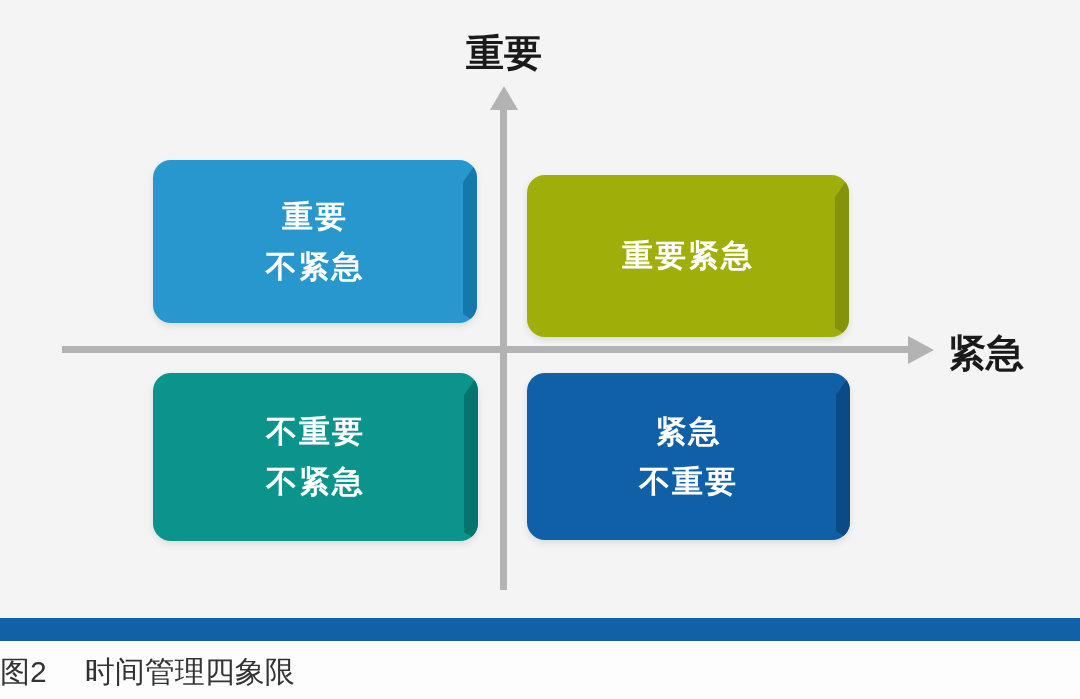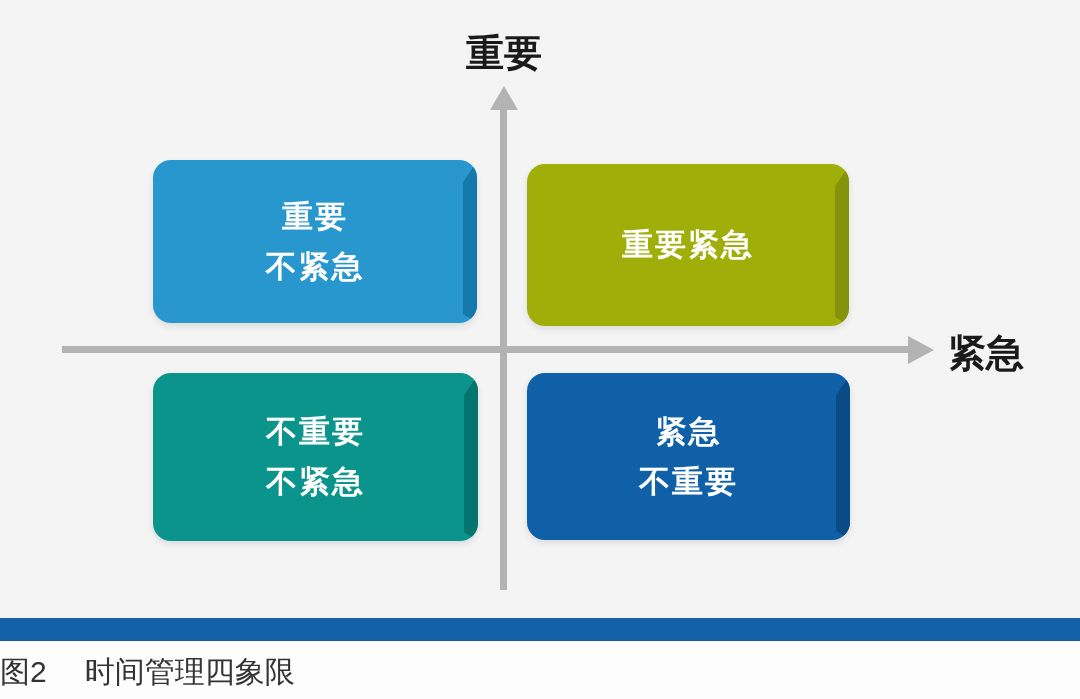--- a/index.html
+++ b/index.html
@@ -82,21 +82,21 @@
   .card-label {
     position: relative;
     color: #ffffff;
     font-size: 31px;
     font-weight: 700;
     text-align: center;
     line-height: 1.6;
     letter-spacing: 2px;
   }
   .card-q2 { left: 153px; top: 160px; width: 324px; height: 163px; }
-  .card-q1 { left: 527px; top: 164px; width: 322px; height: 162px; }
+  .card-q1 { left: 527px; top: 175px; width: 322px; height: 162px; }
   .card-q3 { left: 153px; top: 373px; width: 325px; height: 168px; }
   .card-q4 { left: 527px; top: 373px; width: 323px; height: 167px; }
   
   .divider-bar {
     position: absolute;
     left: 0; top: 618px;
     width: 1080px; height: 23px;
   }
   .caption {
     position: absolute;

